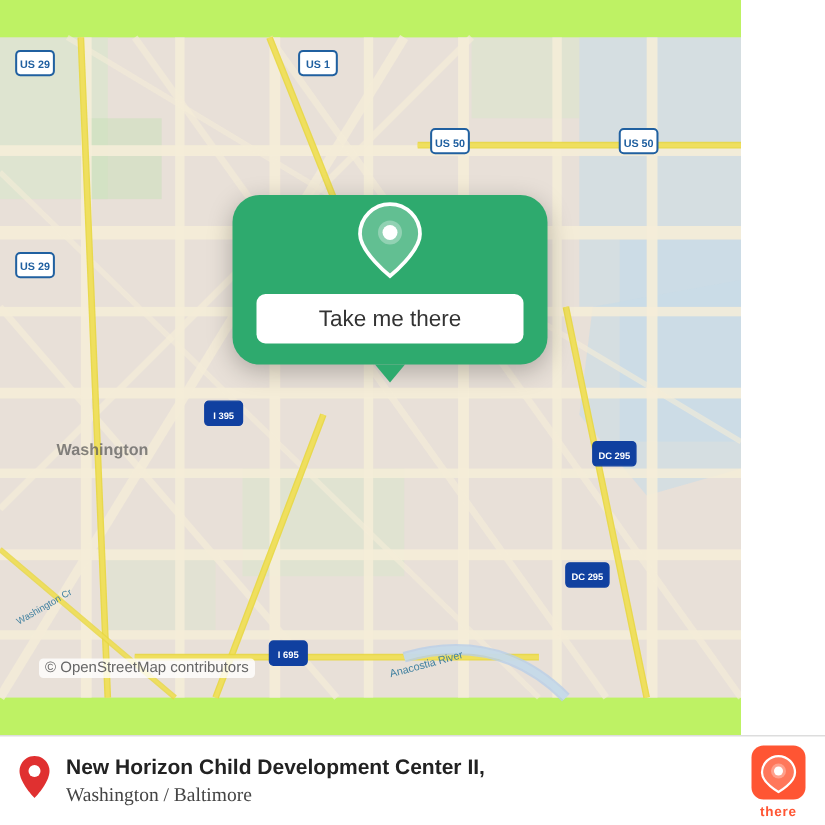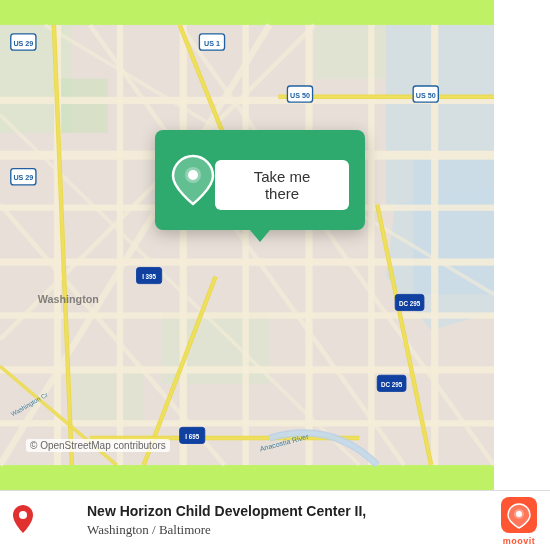--- a/index.html
+++ b/index.html
@@ -20,24 +20,24 @@
       background-color: #bef264;
     }
 
     
     .popup-card {
       position: absolute;
       top: 130px;
       left: 155px;
       width: 210px;
       background: #2eaa6e;
-      border-radius: 8px;
-      padding: 24px 16px 14px 16px;
-      display: flex;
-      flex-direction: row;
+      border-radius: 18px;
+      padding: 4px 16px 14px 16px;
+      display: flex;
+      flex-direction: column;
       align-items: center;
       box-shadow: 0 4px 16px rgba(0,0,0,0.25);
       z-index: 10;
     }
 
     .popup-card::after {
       content: '';
       position: absolute;
       bottom: -12px;
       left: 50%;
@@ -237,32 +237,32 @@
 
 <div id="info-bar">
 
   <div style="margin-right:10px; flex-shrink:0;">
     <svg width="22" height="30" viewBox="0 0 22 30" xmlns="http://www.w3.org/2000/svg">
       <path d="M11 1 C5 1 1 6 1 11 C1 19 11 29 11 29 C11 29 21 19 21 11 C21 6 17 1 11 1Z" fill="#e03030"></path>
       <circle cx="11" cy="11" r="4" fill="white"></circle>
     </svg>
   </div>
 
-  <div style="flex:1;margin-left:43px;">
+  <div style="flex:1;">
     <div class="location-title">
       <span>New Horizon Child Development Center II,</span><br>
       <span style="font-weight:normal; font-size:13px; color:#444;font-family:Liberation Serif, serif;">Washington / Baltimore</span>
     </div>
   </div>
 
   <div class="moovit-logo">
     <svg width="38" height="38" viewBox="0 0 38 38" xmlns="http://www.w3.org/2000/svg">
 
       <rect x="1" y="1" width="36" height="36" rx="8" fill="#ff5533"></rect>
 
       <path d="M19 8 C13 8 8 13 8 19 C8 26 19 32 19 32 C19 32 30 26 30 19 C30 13 25 8 19 8Z" fill="white" opacity="0.2"></path>
       <path d="M19 8 C13 8 8 13 8 19 C8 26 19 32 19 32 C19 32 30 26 30 19 C30 13 25 8 19 8Z" fill="none" stroke="white" stroke-width="1.5"></path>
       <circle cx="19" cy="18" r="5" fill="white" opacity="0.3"></circle>
       <circle cx="19" cy="18" r="3" fill="white"></circle>
     </svg>
-    <span style="font-size:9px; font-weight:bold; color:#ff5533; letter-spacing:0.5px; margin-top:2px;">moovit</span>
+    <span style="font-size:9px; font-weight:bold; color:#ff5533; letter-spacing:0.5px; margin-top:2px;">there</span>
   </div>
 </div>
 
 </body></html>

